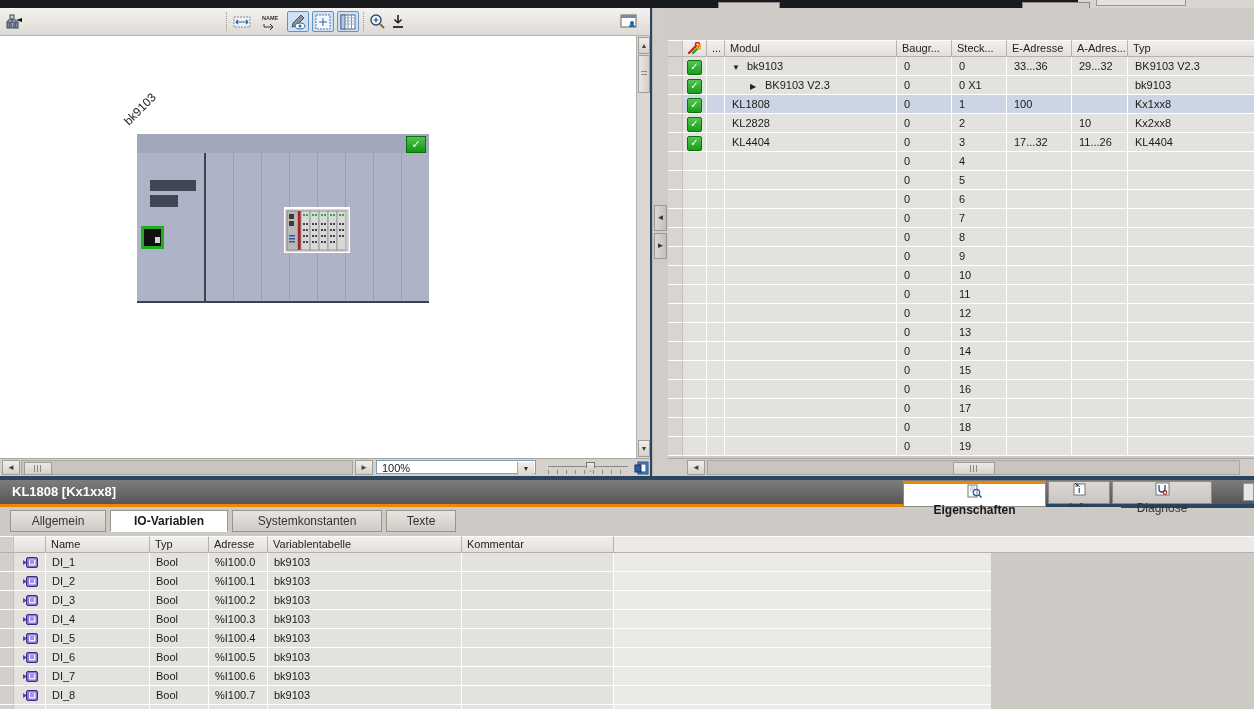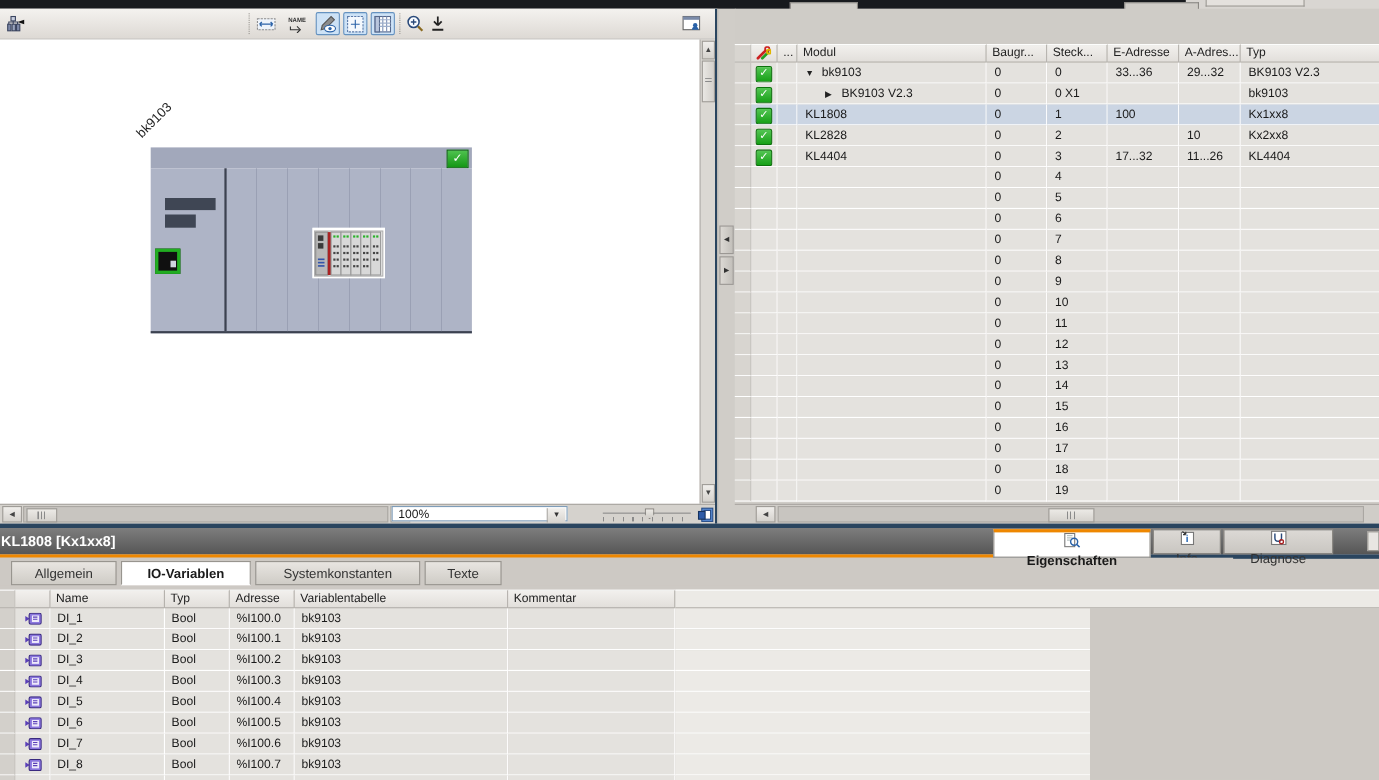--- a/index.html
+++ b/index.html
@@ -46,21 +46,21 @@
   .sc-btn{position:absolute;left:1px;width:12px;height:17px;background:linear-gradient(#f0eeeb,#d5d2cd);border:1px solid #a09d98;box-sizing:border-box;color:#444;font-size:7px;text-align:center;line-height:15px;}
   .v-thumb{position:absolute;left:1px;top:19px;width:12px;height:38px;background:linear-gradient(90deg,#e9e7e3,#d3d0cb);border:1px solid #a09d98;box-sizing:border-box;}
   .grip-h{position:absolute;left:2px;right:2px;top:50%;margin-top:-3px;height:6px;background:repeating-linear-gradient(#8a8a8a 0 1px,transparent 1px 3px);}
   .dv-right-border{position:absolute;left:650px;top:0;width:2px;height:468px;background:#2a455f;}
 
   .dv-statusbar{position:absolute;left:0;top:450px;width:652px;height:18px;background:#d5d2cd;border-top:1px solid #a9a6a1;}
   .hs-btn{position:absolute;top:1px;width:18px;height:15px;background:linear-gradient(#f0eeeb,#d5d2cd);border:1px solid #a09d98;box-sizing:border-box;color:#444;font-size:8px;text-align:center;line-height:13px;}
   .hs-track{position:absolute;left:21px;top:1px;width:332px;height:15px;background:#c8c5c0;border:1px solid #aaa7a2;box-sizing:border-box;}
   .hs-grip{position:absolute;left:2px;top:1px;width:26px;height:11px;background:linear-gradient(#eceae6,#d5d2cd);border:1px solid #a09d98;}
   .grip-v{position:absolute;top:2px;bottom:2px;left:50%;margin-left:-4px;width:8px;background:repeating-linear-gradient(90deg,#8a8a8a 0 1px,transparent 1px 3px);}
-  .zoom-combo{position:absolute;left:356px;top:1px;width:160px;height:14px;background:#fff;border:1px solid #7f9db9;box-sizing:border-box;font-size:11px;line-height:14px;}
+  .zoom-combo{position:absolute;left:376px;top:1px;width:160px;height:14px;background:#fff;border:1px solid #7f9db9;box-sizing:border-box;font-size:11px;line-height:14px;}
   .zoom-combo .val{position:absolute;left:5px;top:0;}
   .slider{position:absolute;left:548px;top:3px;width:80px;height:12px;}
   .slider .line{position:absolute;left:0;right:0;top:4px;height:1px;background:#8a8a8a;}
   .slider .ticks{position:absolute;left:0;right:0;top:8px;height:4px;background:repeating-linear-gradient(90deg,#8a8a8a 0 1px,transparent 1px 9px);}
   .slider .thumb{position:absolute;left:38px;top:0;width:9px;height:10px;background:linear-gradient(#eceae6,#cfccc7);border:1px solid #7a7772;box-sizing:border-box;clip-path:polygon(0 0,100% 0,100% 55%,50% 100%,0 55%);}
 
   
   #splitter{left:652px;top:8px;width:16px;height:468px;background:#d0cdc8;border-left:1px solid #bab7b2;}
   .split-btn{position:absolute;left:1px;width:13px;height:26px;background:linear-gradient(90deg,#dcd9d4,#c2bfba);border:1px solid #9b9894;box-sizing:border-box;font-size:8px;color:#333;text-align:center;line-height:24px;}
 
@@ -88,21 +88,21 @@
   .ind2{padding-left:25px !important;}
   .greencheck{display:inline-block;width:13px;height:13px;margin:2px 0 0 4px;border:1px solid #0d720d;border-radius:2px;background:linear-gradient(#53c553,#17a017);color:#fff;font-size:10px;font-weight:bold;line-height:12px;text-align:center;}
   .ov-scroll{position:absolute;left:0;top:450px;width:586px;height:18px;background:#d0cdc8;border-top:1px solid #a9a6a1;}
   .ov-scroll .hs-track{left:39px;width:533px;}
 
   
   #navy-line{left:0;top:476px;width:1254px;height:4px;background:#2a455f;}
 
   
   #inspector{left:0;top:480px;width:1254px;height:229px;background:#cdc9c4;}
-  .insp-title{position:absolute;left:0;top:0;width:1254px;height:24px;background:linear-gradient(#7d7d7d,#565656);color:#fff;font-size:13px;font-weight:600;line-height:24px;padding-left:1px;box-sizing:border-box;}
+  .insp-title{position:absolute;left:0;top:0;width:1254px;height:24px;background:linear-gradient(#7d7d7d,#565656);color:#fff;font-size:13px;font-weight:600;line-height:24px;padding-left:12px;box-sizing:border-box;}
   .insp-accent-orange{position:absolute;left:0;top:24px;width:903px;height:3px;background:#ee8700;}
   .insp-accent-navy{position:absolute;left:903px;top:24px;width:351px;height:4px;background:#2a455f;}
   #pane-tabs{position:absolute;left:903px;top:1px;height:26px;}
   .pane-tab{position:absolute;top:0;height:23px;display:flex;align-items:center;gap:5px;padding:0 10px;box-sizing:border-box;border:1px solid #8e8b86;background:linear-gradient(#dcd9d5,#c9c6c1);font-size:12px;color:#333;flex-direction:column;}
   .pane-tab.active{background:#fff;border-top:3px solid #ee8700;height:26px;font-weight:bold;color:#1a1a1a;z-index:2;}
   .partial-icon{position:absolute;left:1243px;top:3px;width:11px;height:18px;background:#e8e6e2;border:1px solid #9a9792;box-sizing:border-box;}
   #insp-tabs{position:absolute;left:0;top:27px;width:1121px;height:25px;background:#cdc9c4;}
   .insp-tab{position:absolute;top:3px;height:22px;box-sizing:border-box;border:1px solid #98958f;background:linear-gradient(#e8e5e1,#cfccc6);font-size:12px;color:#333;text-align:center;line-height:20px;}
   .insp-tab.active{background:#fff;border-bottom:1px solid #fff;font-weight:bold;color:#1a1a1a;}
   #io-head{position:absolute;left:0;top:56px;width:1254px;height:17px;display:flex;}

